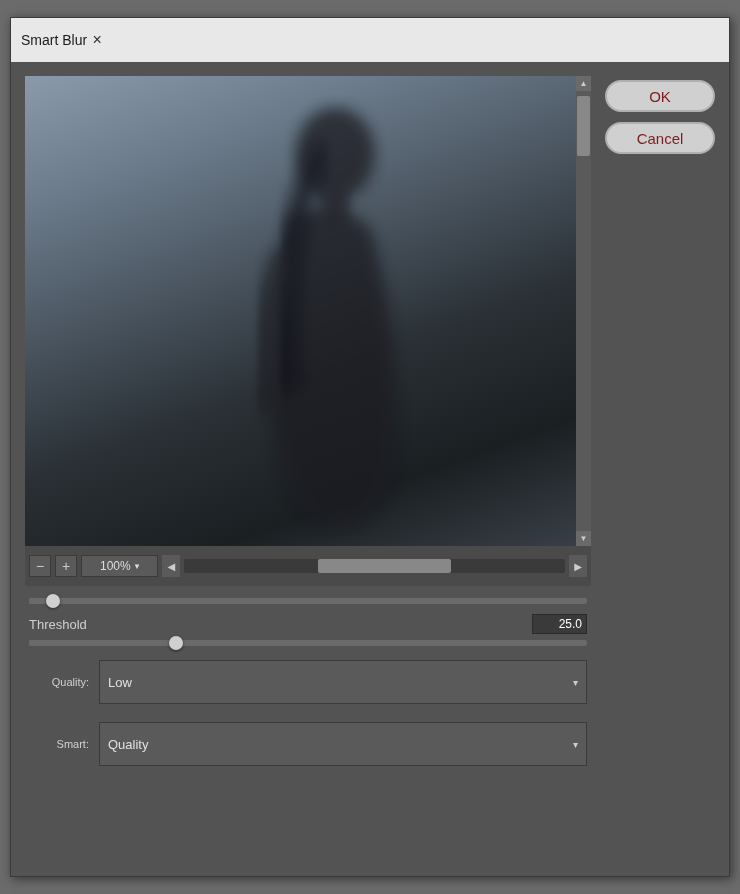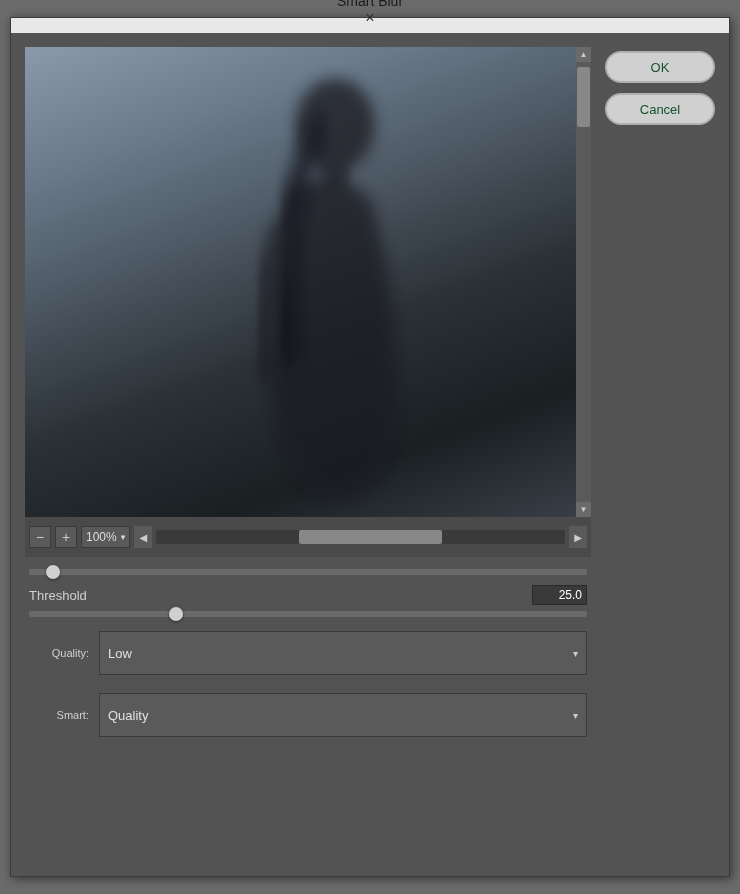--- a/index.html
+++ b/index.html
@@ -22,24 +22,23 @@
       min-height: 860px;
       display: flex;
       flex-direction: column;
       box-shadow: 2px 2px 10px rgba(0,0,0,0.5);
     }
 
     .title-bar {
       background: #e8e8e8;
       display: flex;
       align-items: center;
-      justify-content: flex-end;
+      justify-content: flex-start;
       padding: 6px 10px;
-      height: 15px;
-      flex-direction: column;
+      height: 44px;
     }
 
     .title-text {
       font-size: 14px;
       color: #1a1a1a;
       font-weight: 400;
     }
 
     .close-btn {
       width: 20px;
@@ -153,21 +152,21 @@
       align-items: center;
       justify-content: center;
       font-size: 14px;
       cursor: pointer;
     }
 
     .zoom-select {
       background: #5a5a5a;
       border: 1px solid #3a3a3a;
       color: #ddd;
-      padding: 2px 4px;
+      padding: 2px 18px;
       font-size: 12px;
       height: 22px;
       display: flex;
       align-items: center;
       gap: 4px;
       cursor: pointer;
     }
 
     .zoom-chevron {
       font-size: 9px;
@@ -318,22 +317,22 @@
       gap: 10px;
       padding-top: 4px;
     }
 
     .action-btn {
       width: 100%;
       height: 32px;
       background: #d0d0d0;
       border: 2px solid #b0b0b0;
       border-radius: 16px;
-      color: #14532d;
-      font-size: 13px;
+      color: #7f1d1d;
+      font-size: 15px;
       display: flex;
       align-items: center;
       justify-content: center;
       cursor: pointer;
     }
   </style>
 </head>
 <body>
 
 <div class="dialog">

